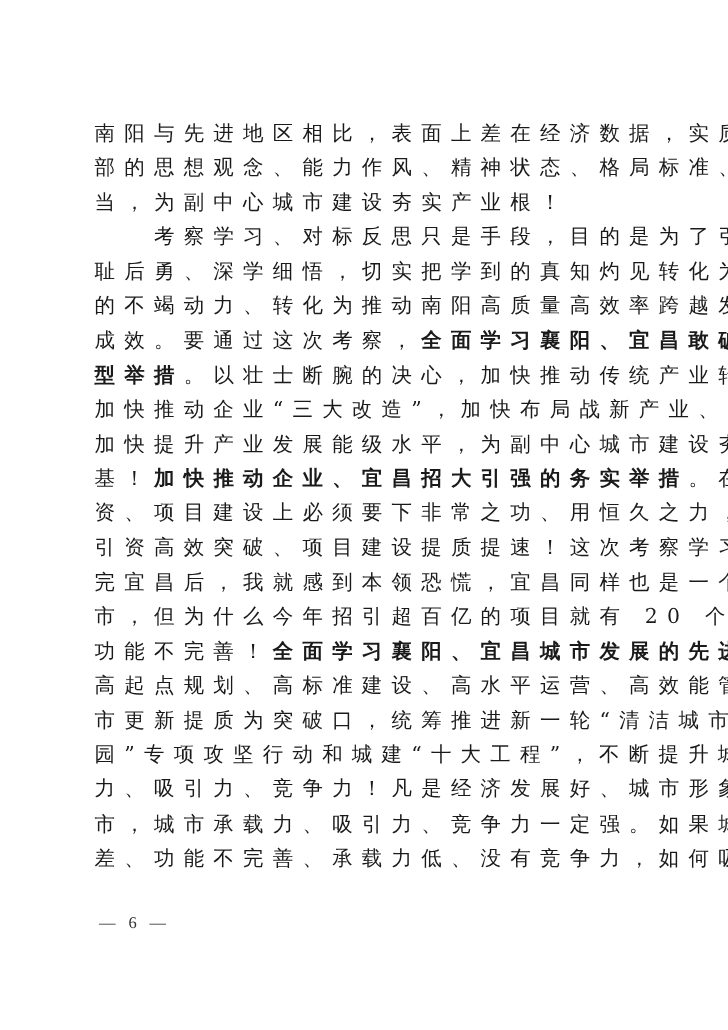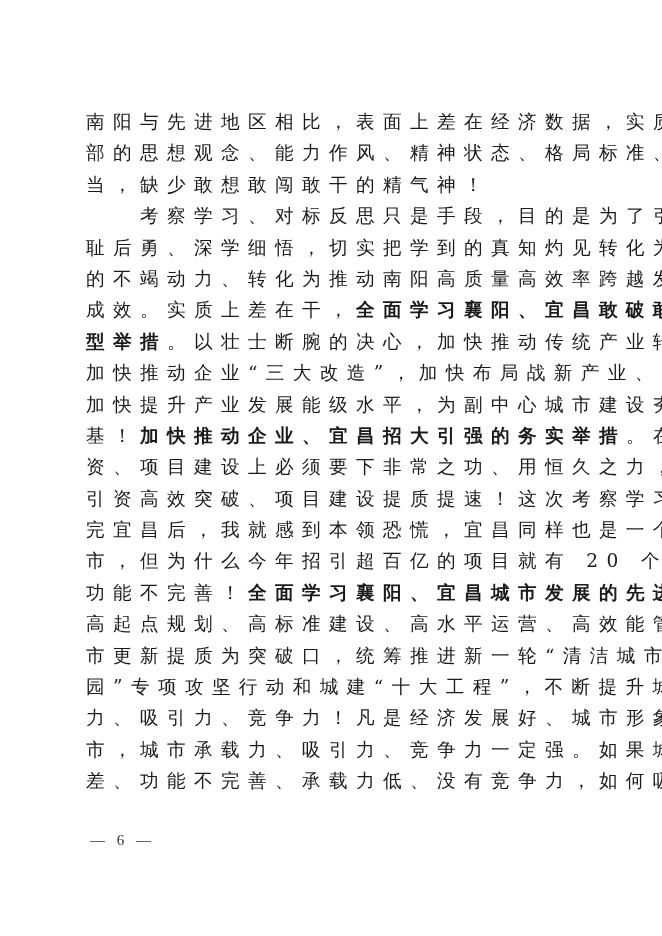--- a/index.html
+++ b/index.html
@@ -52,25 +52,25 @@
       font-family: "Liberation Serif", serif;
     }
   </style>
 </head>
 <body>
 
 <div class="page">
   <div class="body-text">
     <div class="line"><span>南阳与先进地区相比，表面上差在经济数据，实质上差在干</span></div>
     <div class="line"><span>部的思想观念、能力作风、精神状态、格局标准、责任担</span></div>
-    <div class="line"><span>当，缺少敢想敢闯敢干的精气神！</span></div>
+    <div class="line"><span>当，为副中心城市建设夯实产业根！</span></div>
     <div class="line indent"><span>考察学习、对标反思只是手段，目的是为了引导大家知</span></div>
     <div class="line"><span>耻后勇、深学细悟，切实把学到的真知灼见转化为推动发展</span></div>
     <div class="line"><span>的不竭动力、转化为推动南阳高质量高效率跨越发展的实际</span></div>
-    <div class="line"><span>成效。实质上差在干，</span><span class="b">全面学习襄阳、宜昌敢破敢立的转</span></div>
+    <div class="line"><span>成效。要通过这次考察，</span><span class="b">全面学习襄阳、宜昌敢破敢立的转</span></div>
     <div class="line"><span class="b">型举措</span><span>。以壮士断腕的决心，加快推动传统产业转型升级，</span></div>
     <div class="line"><span>加快推动企业“三大改造”，加快布局战新产业、未来产业，</span></div>
     <div class="line"><span>加快提升产业发展能级水平，为副中心城市建设夯实产业根</span></div>
     <div class="line"><span>基！</span><span class="b">加快推动企业、宜昌招大引强的务实举措</span><span>。在招商引</span></div>
     <div class="line"><span>资、项目建设上必须要下非常之功、用恒久之力，推动招商</span></div>
     <div class="line"><span>引资高效突破、项目建设提质提速！这次考察学习，特别看</span></div>
     <div class="line"><span>完宜昌后，我就感到本领恐慌，宜昌同样也是一个内陆城</span></div>
     <div class="line"><span>市，但为什么今年招引超百亿的项目就有 20 个，我们的差</span></div>
     <div class="line"><span>功能不完善！</span><span class="b">全面学习襄阳、宜昌城市发展的先进理念</span></div>
     <div class="line"><span>高起点规划、高标准建设、高水平运营、高效能管理，以城</span></div>

